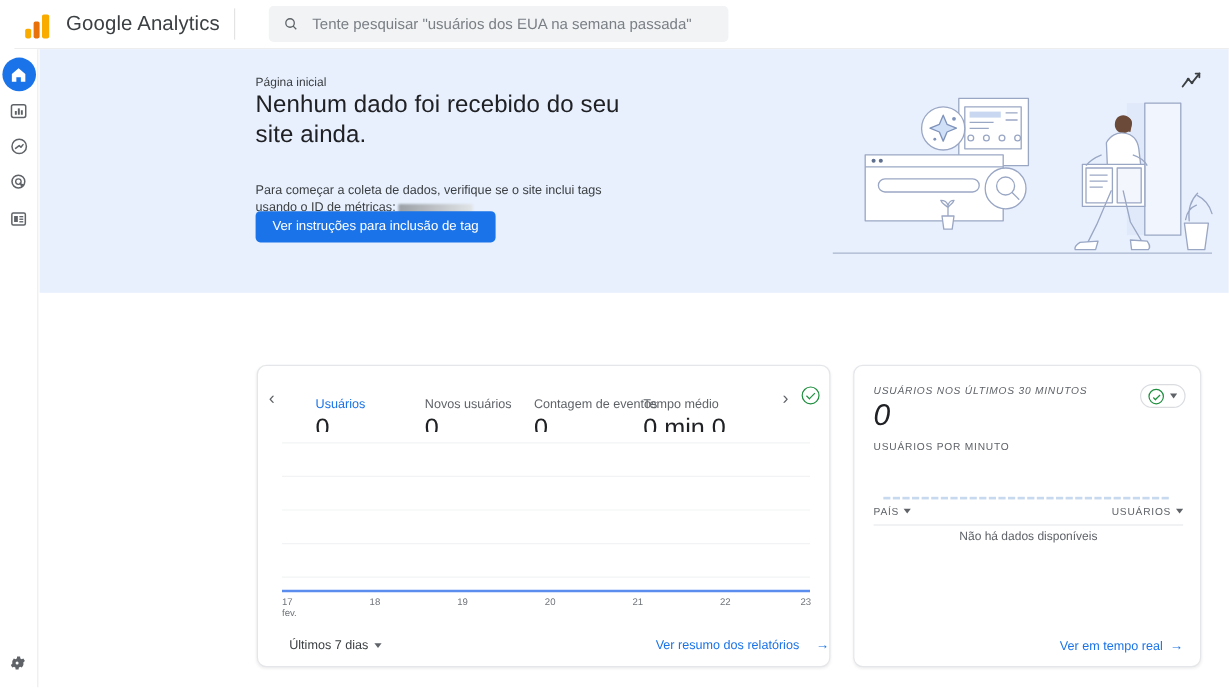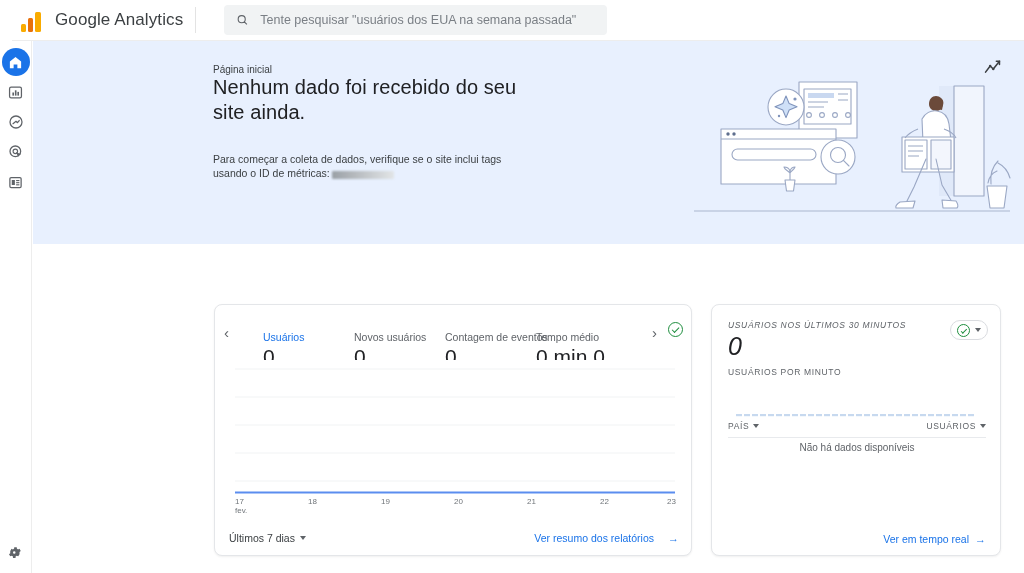--- a/index.html
+++ b/index.html
@@ -116,21 +116,21 @@
   .mcols { position: absolute; left: 24px; top: 13px; display: flex; width: 420px; overflow: hidden; }
   .mcol { width: 91px; flex: 0 0 91px; position: relative; }
   .mcol-lbl { font-size: 10.5px; color: #5f6368; white-space: nowrap; margin-bottom: 2px; }
   .mcol-val { font-size: 21px; color: #202124; font-weight: 400; white-space: nowrap; }
   .mcol.active .mcol-lbl { color: #1a73e8; }
   .mcols-clip { position: absolute; left: 24px; top: 13px; width: 420px; height: 42px; overflow: hidden; }
 
   
   .chartwrap { position: absolute; left: 0; top: 58px; width: 478px; height: 160px; }
   .chart-foot {
-    position: absolute; left: 0; bottom: 0; width: 478px; height: 34px;
+    position: absolute; left: 12px; bottom: 0; width: 478px; height: 34px;
     display: flex; align-items: center; justify-content: space-between; padding: 0 14px;
   }
   .range { font-size: 10.5px; color: #3c4043; display: flex; align-items: center; gap: 5px; cursor: pointer; }
   .link {
     font-size: 10.5px; color: #1a73e8; display: flex; align-items: flex-end; gap: 14px;
     cursor: pointer; white-space: nowrap;
   }
   .arrow-r { font-size: 11px; line-height: 1; }
 
   
@@ -303,20 +303,21 @@
 
     <div class="hero-txt">
       <div class="hero-eyebrow">Página inicial</div>
       <div class="hero-h1">Nenhum dado foi recebido do seu site ainda.</div>
       <div class="hero-sub">
         <span>Para começar a coleta de dados, verifique se o site inclui tags</span><br>
         <span>usando o ID de métricas:</span><span class="redacted"></span>
       </div>
     </div>
 
+    <button class="hero-btn">Ver instruções para inclusão de tag</button>
   </div>
 
   <div class="card" id="card-overview">
 
     <div class="metrics">
       <div class="chev chev-l">‹</div>
       <div class="chev chev-r">›</div>
       <div class="badge-ok"></div>
 
       <div class="mcols-clip">

